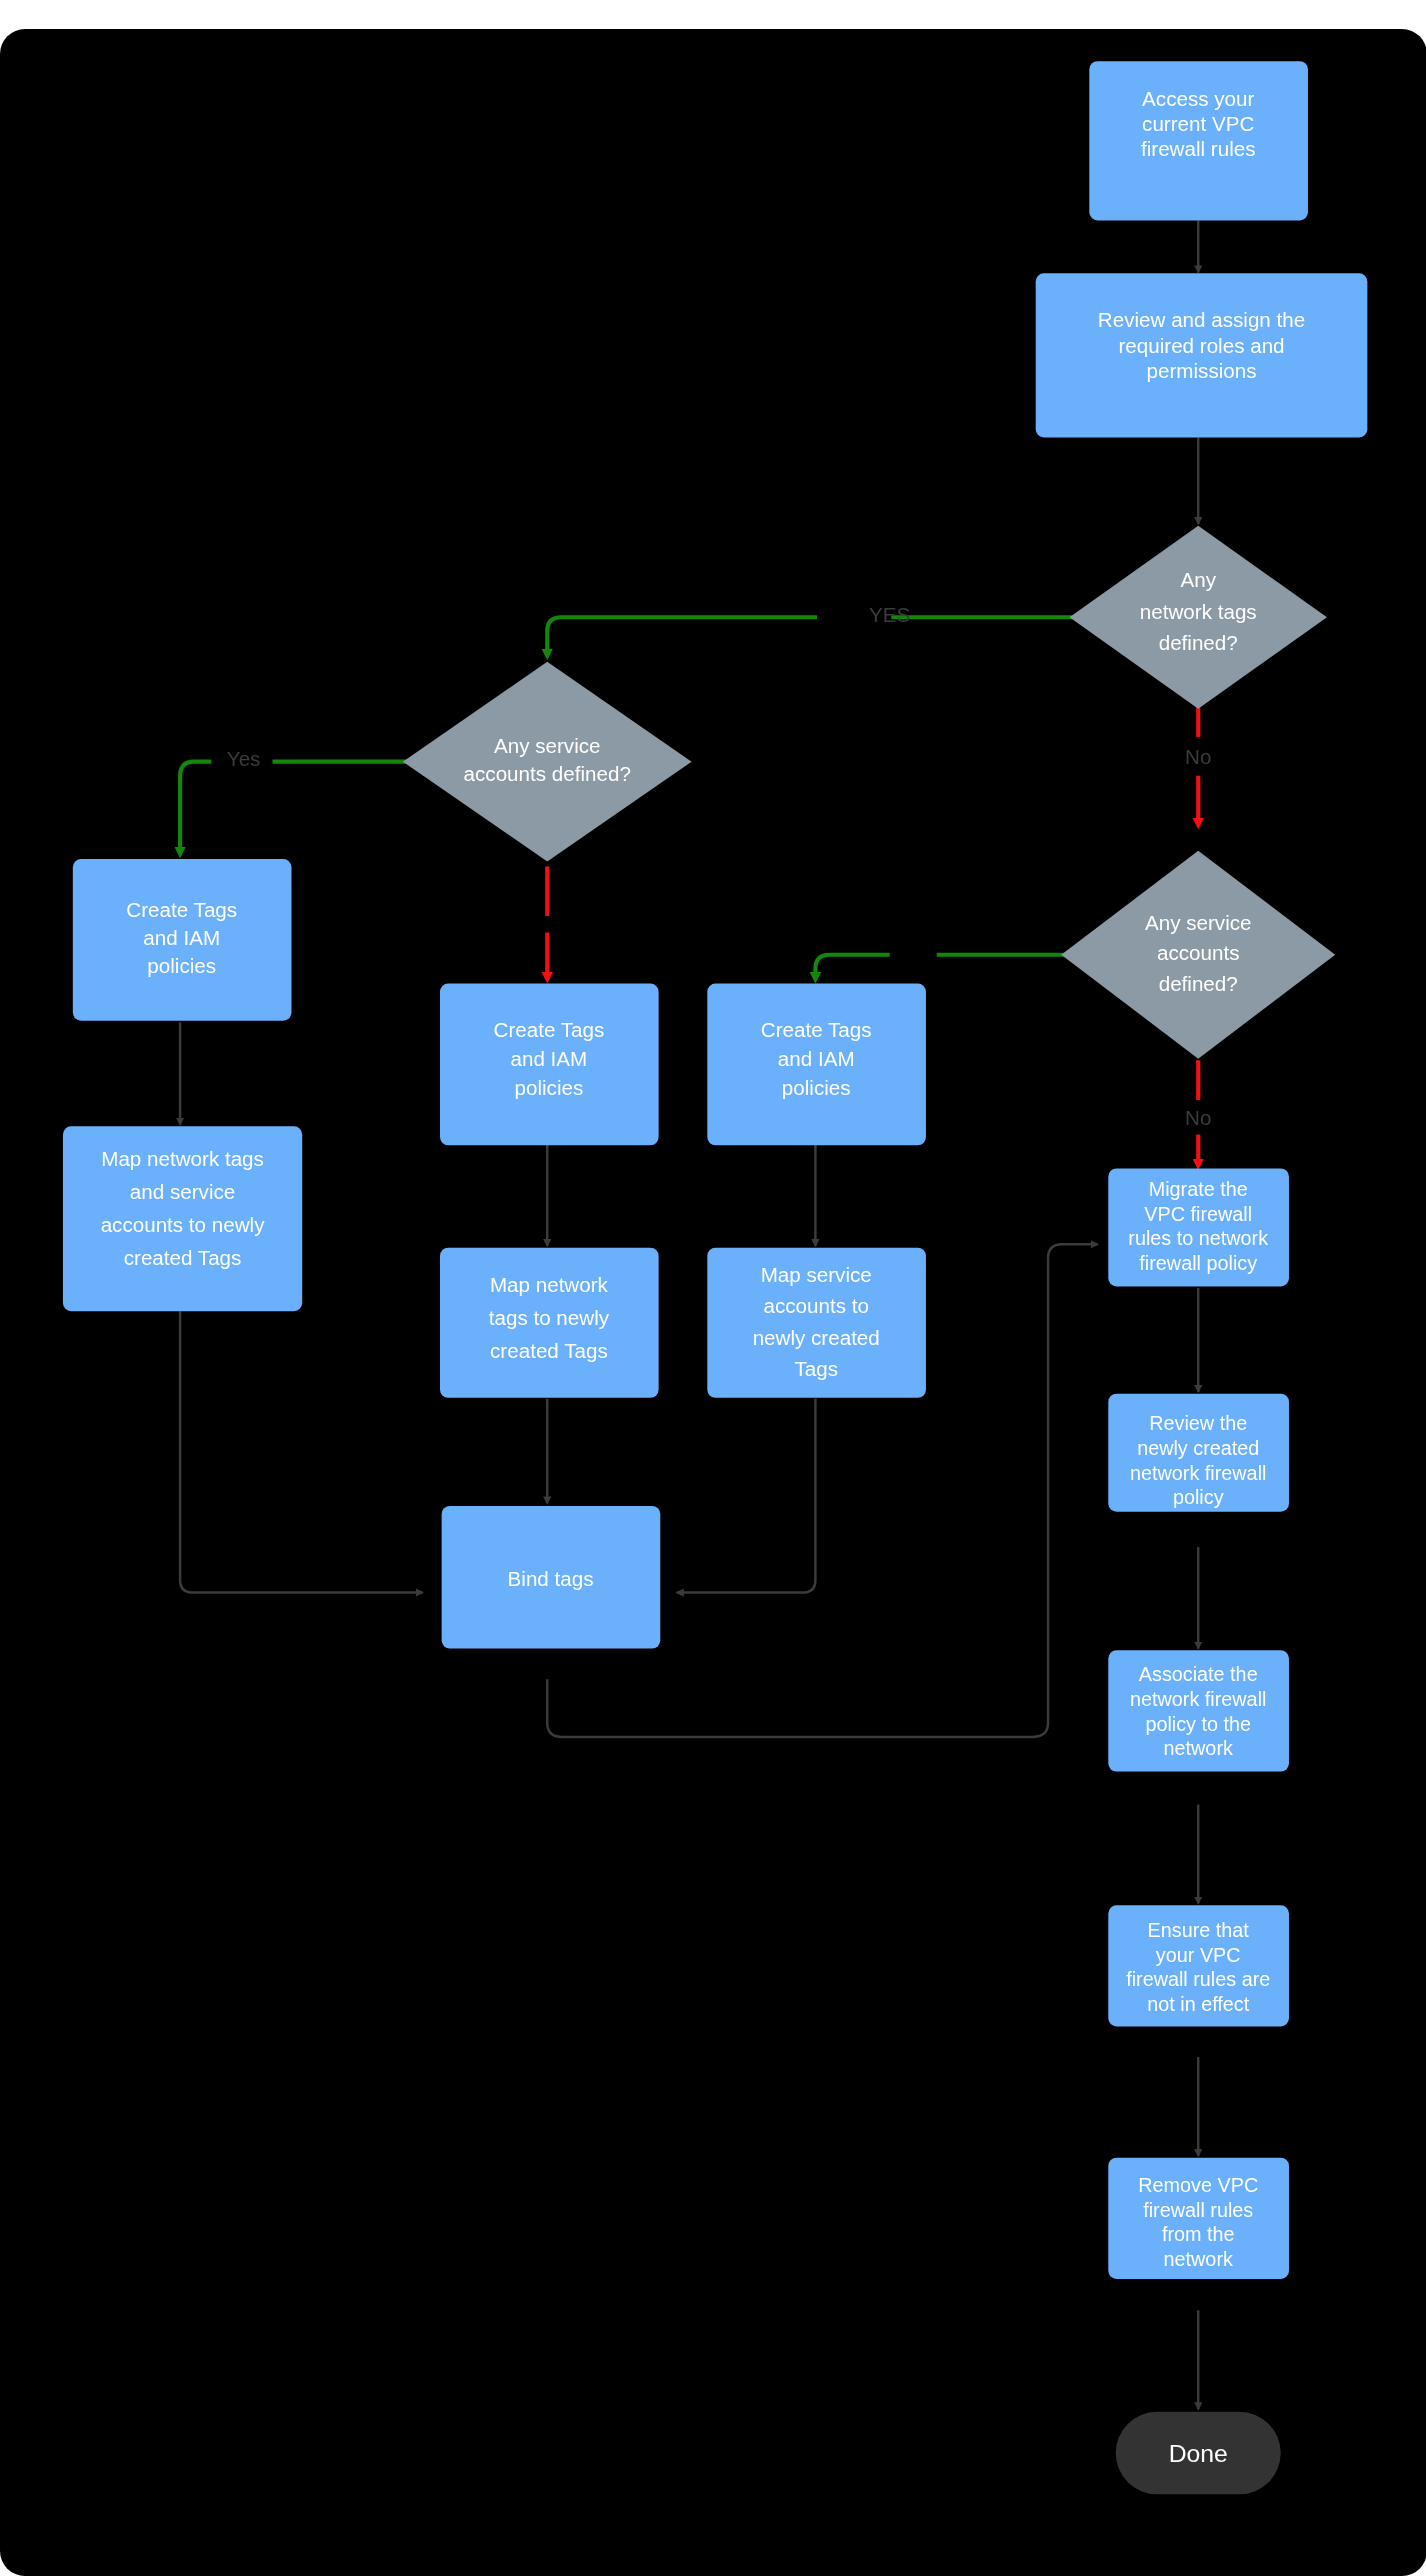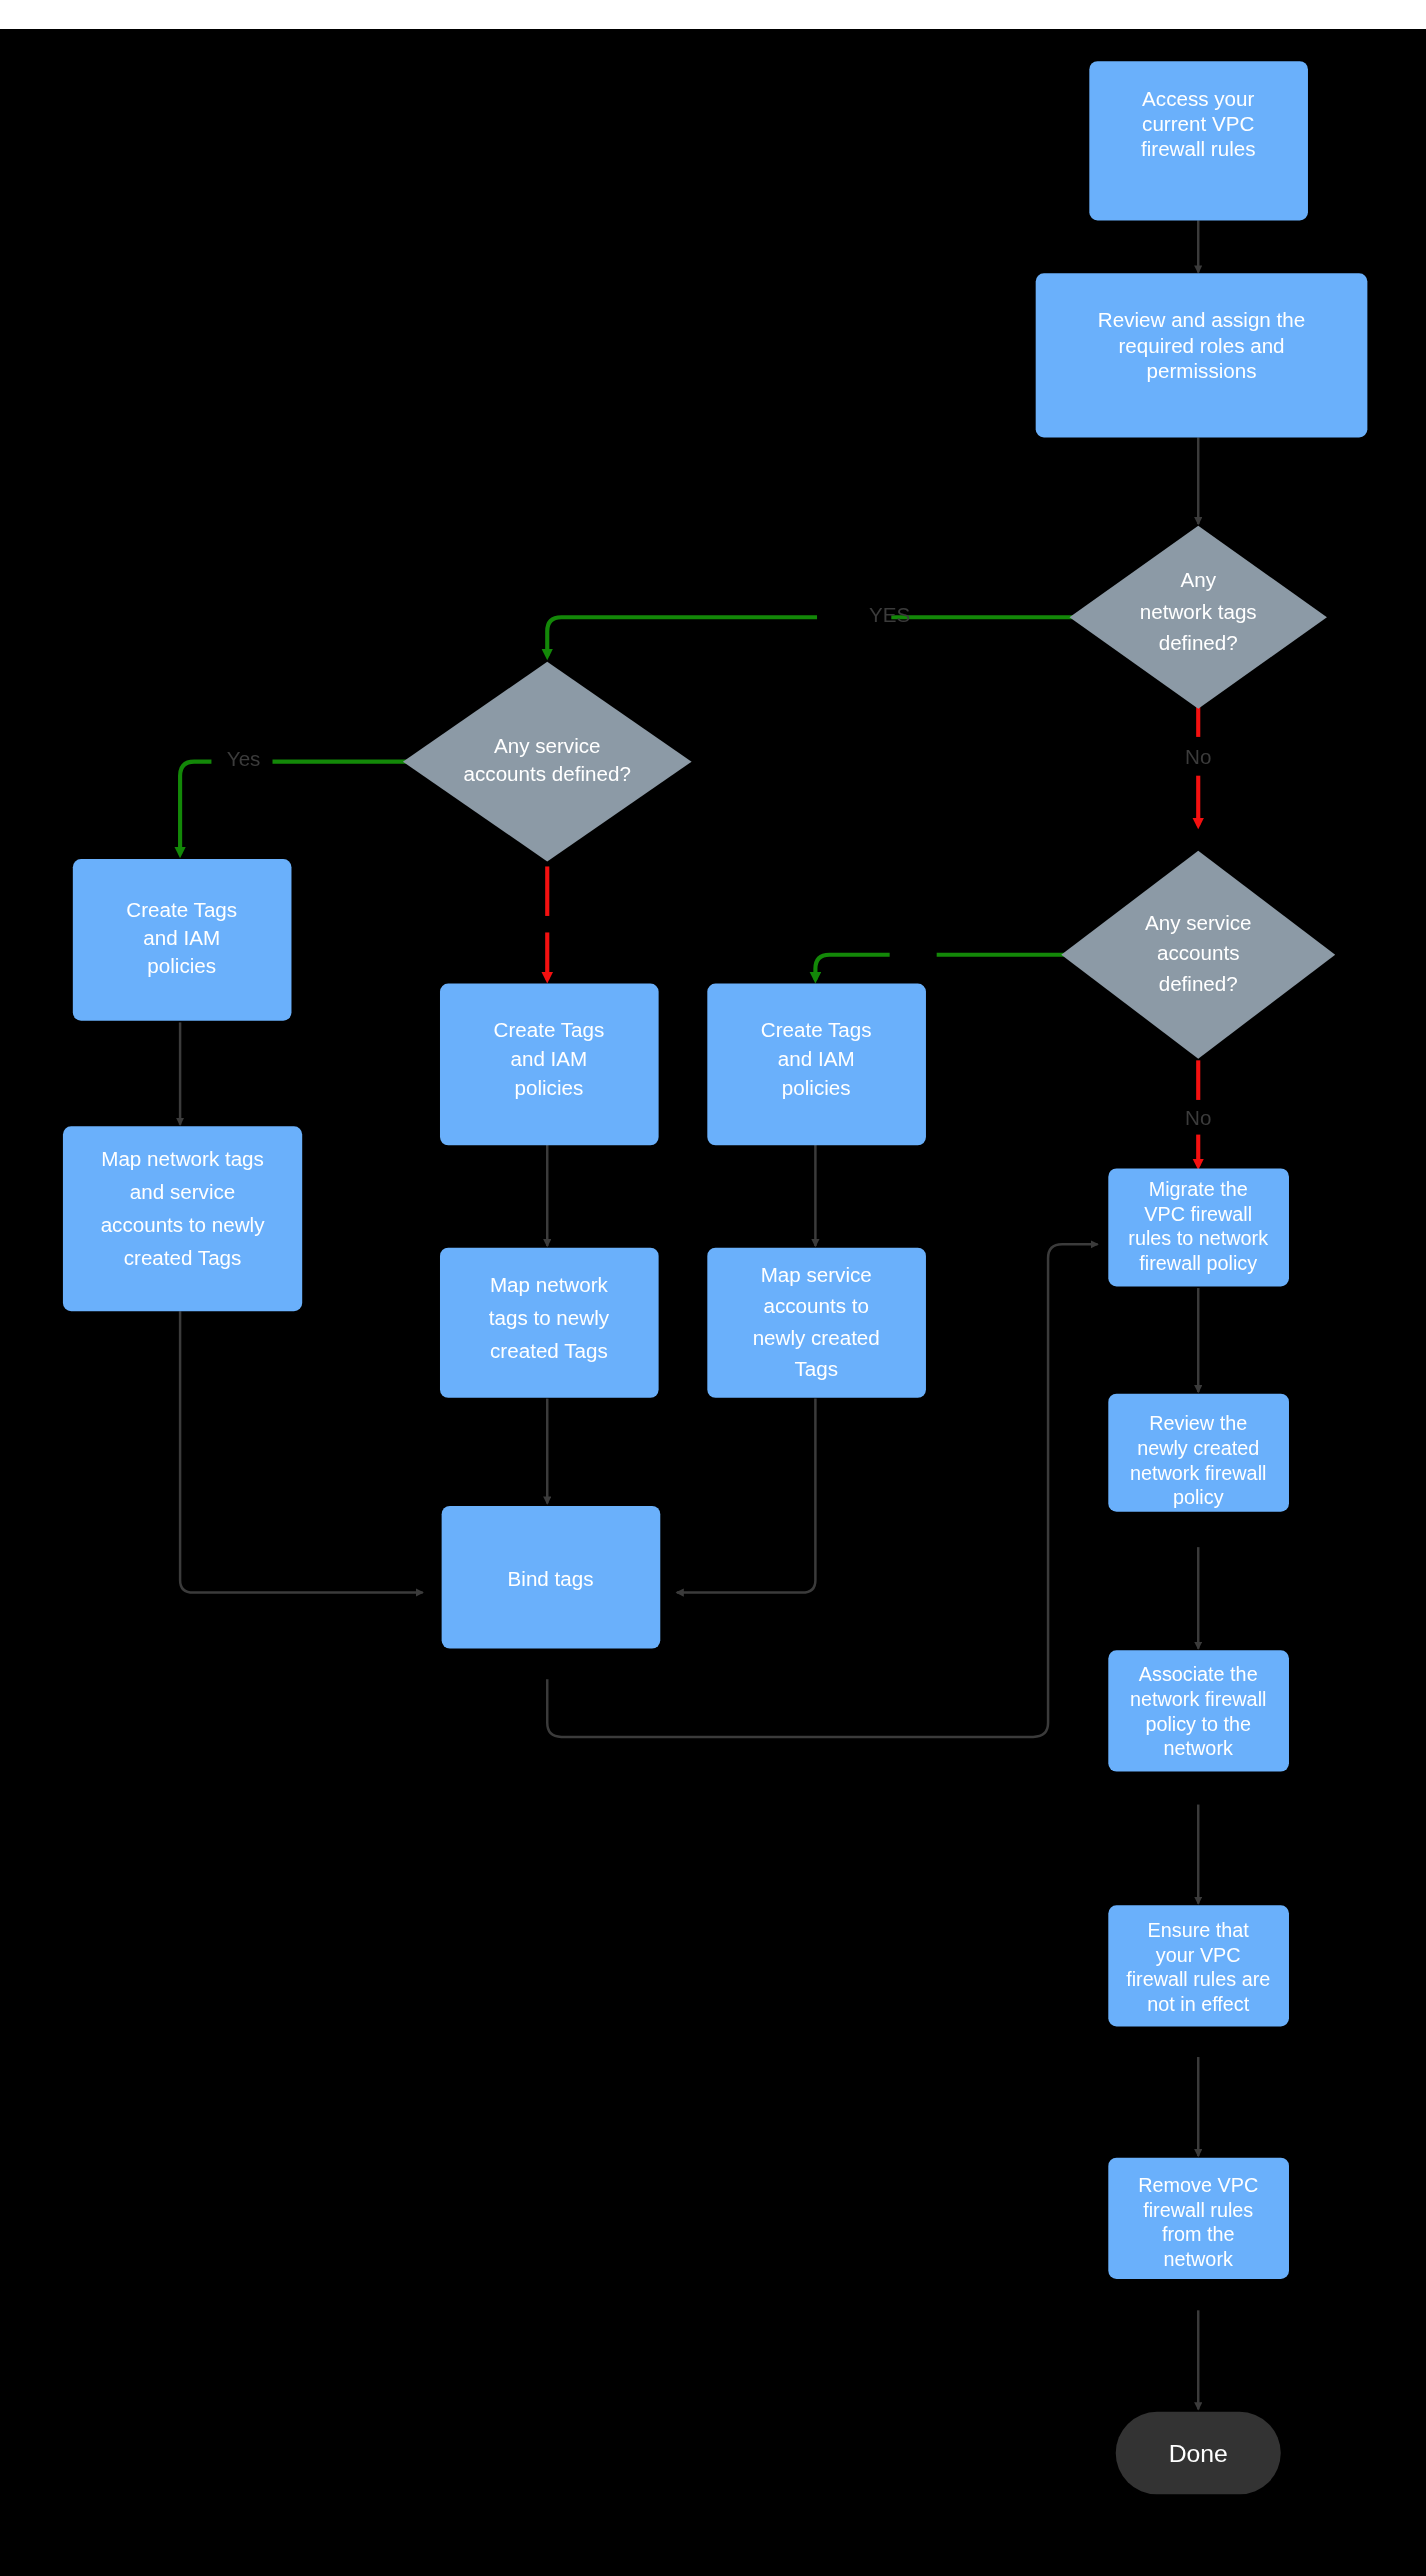--- a/index.html
+++ b/index.html
@@ -19,20 +19,21 @@
     height: 2576px;
     background: #ffffff;
   }
   #diagram-surface {
     position: absolute;
     left: 0;
     top: 29px;
     width: 1427px;
     height: 2547px;
     background: #000000;
+    border-radius: 25px;
   }
   svg#flow {
     position: absolute;
     left: 0;
     top: 0;
     width: 1427px;
     height: 2547px;
     display: block;
   }
   .node-rect {

